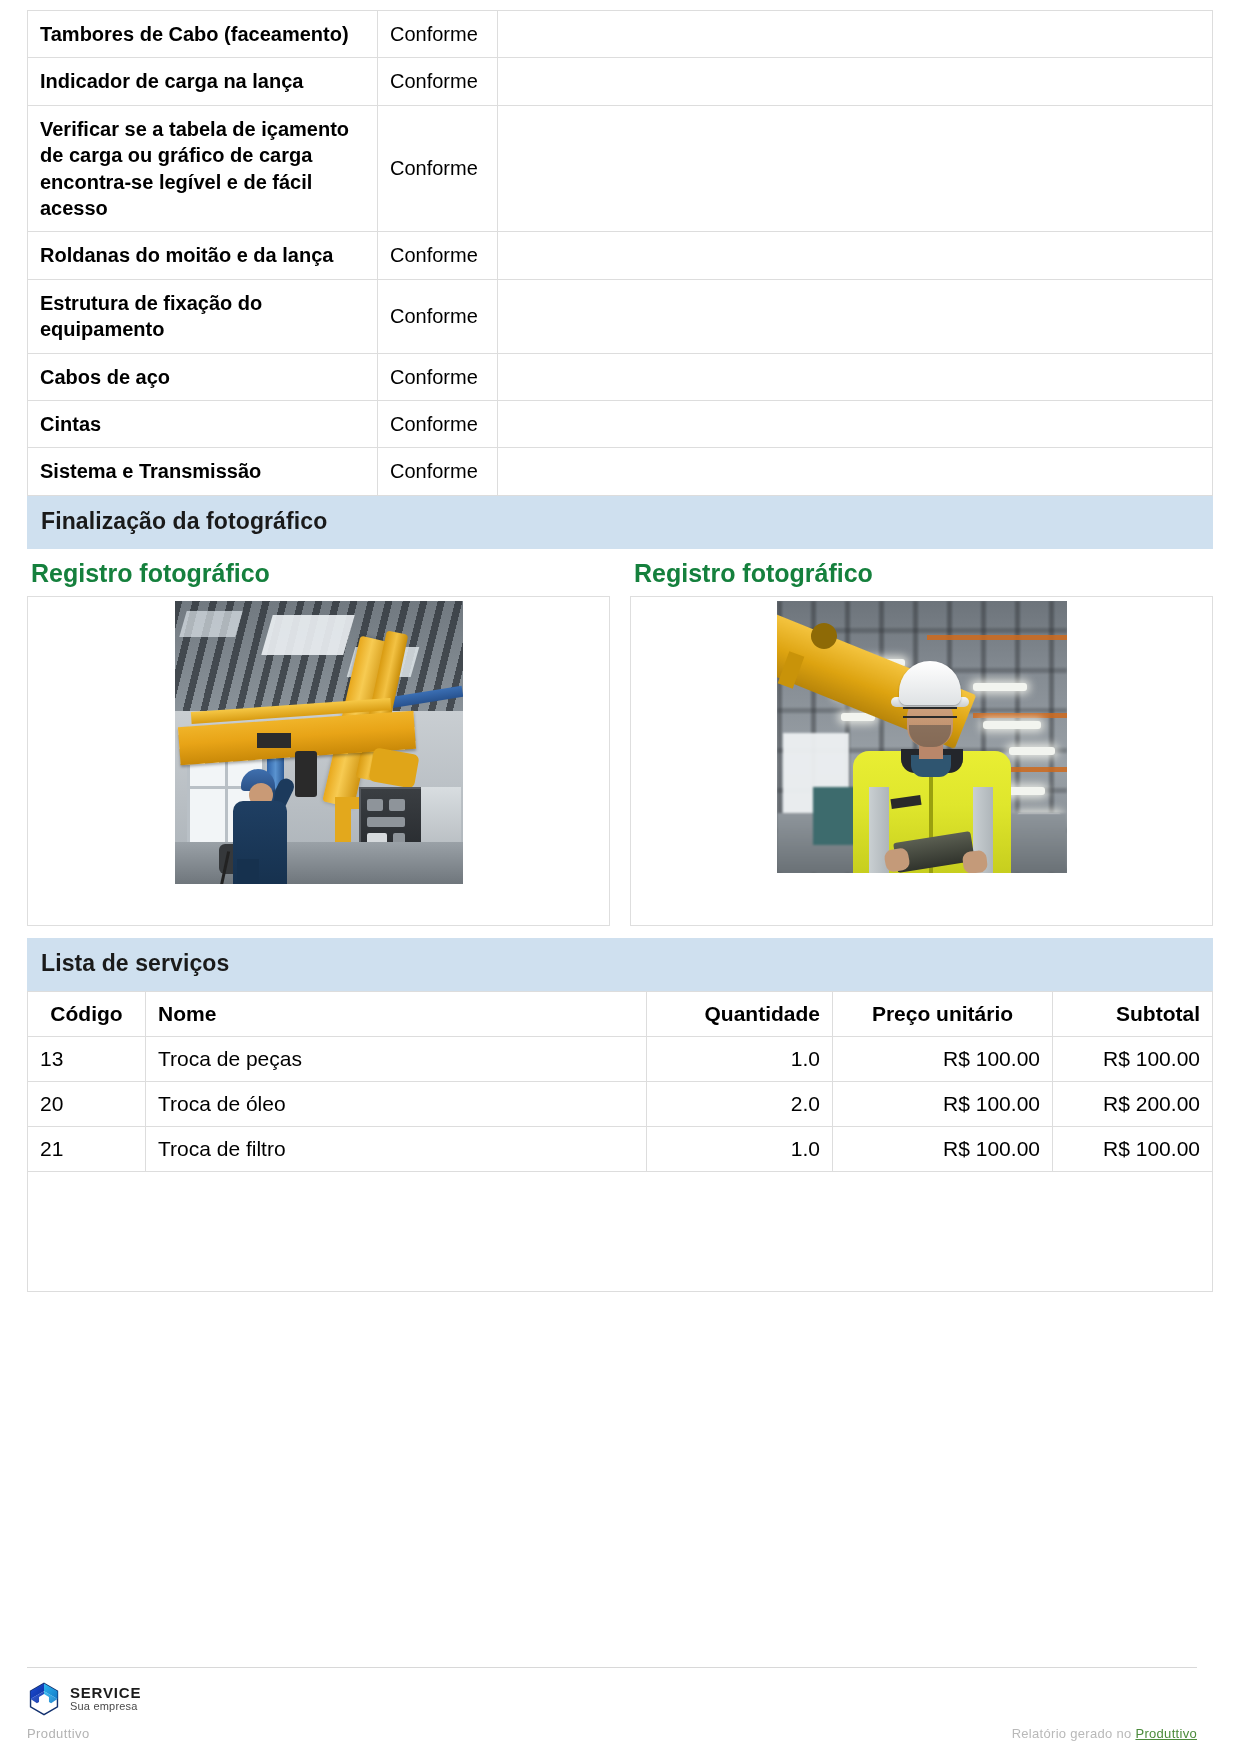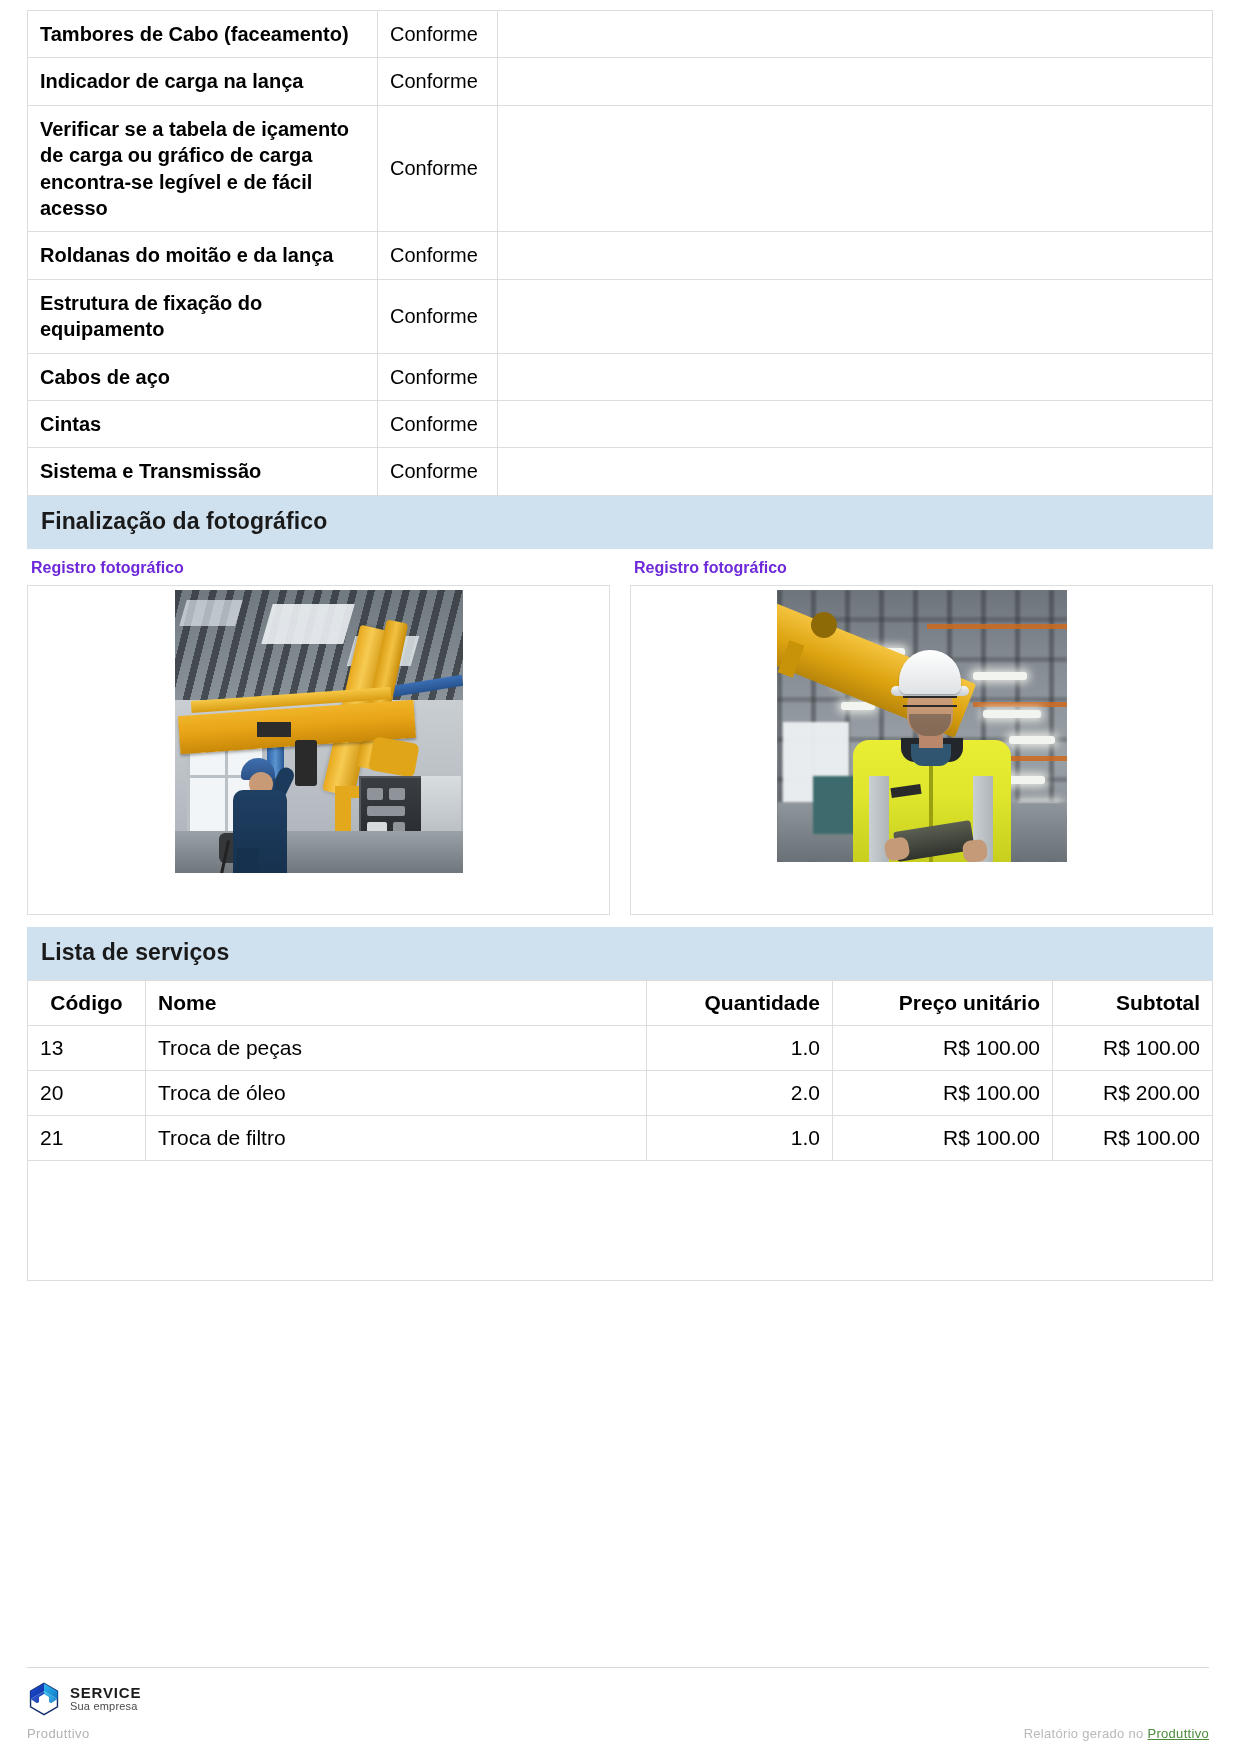--- a/index.html
+++ b/index.html
@@ -64,23 +64,23 @@
     display: flex;
     gap: 0px;
     margin-top: 10px;
   }
   .photo-col {
     flex: 1 1 50%;
     padding-right: 10px;
   }
   .photo-col:last-child { padding-right: 0; padding-left: 10px; }
   .photo-label {
-    font-size: 16px;
+    font-size: 25px;
     font-weight: bold;
-    color: #6d28d9;
+    color: #15803d;
     margin: 0 0 8px 4px;
   }
   .photo-frame {
     border: 1px solid #dedede;
     height: 330px;
     display: flex;
     align-items: flex-start;
     justify-content: center;
     padding-top: 4px;
     background: #fff;
@@ -370,34 +370,34 @@
     padding: 10px 12px;
     color: #000;
   }
   table.services th {
     font-weight: bold;
     background:#fff;
   }
   .col-codigo { width: 118px; text-align: center; }
   .col-nome   { width: auto;  text-align: left; }
   .col-qtd    { width: 186px; text-align: right; }
-  .col-preco  { width: 220px; text-align: right; }
+  .col-preco  { width: 220px; text-align: center; }
   .col-sub    { width: 160px; text-align: right; }
   td.num { text-align: right; }
 
   .services-blank {
     border:1px solid #dddddd;
     border-top:none;
     height: 120px;
   }
 
   
   .footer {
     position: absolute;
-    left: 0; right: 4px; bottom: 0;
+    left: 0; right: 16px; bottom: 0;
     padding: 0 27px 14px 27px;
   }
   .footer-rule {
     border-top: 1px solid #d8d8d8;
     margin-bottom: 14px;
   }
   .footer-brand {
     display:flex; align-items:center; gap:9px;
   }
   .logo-mark {

